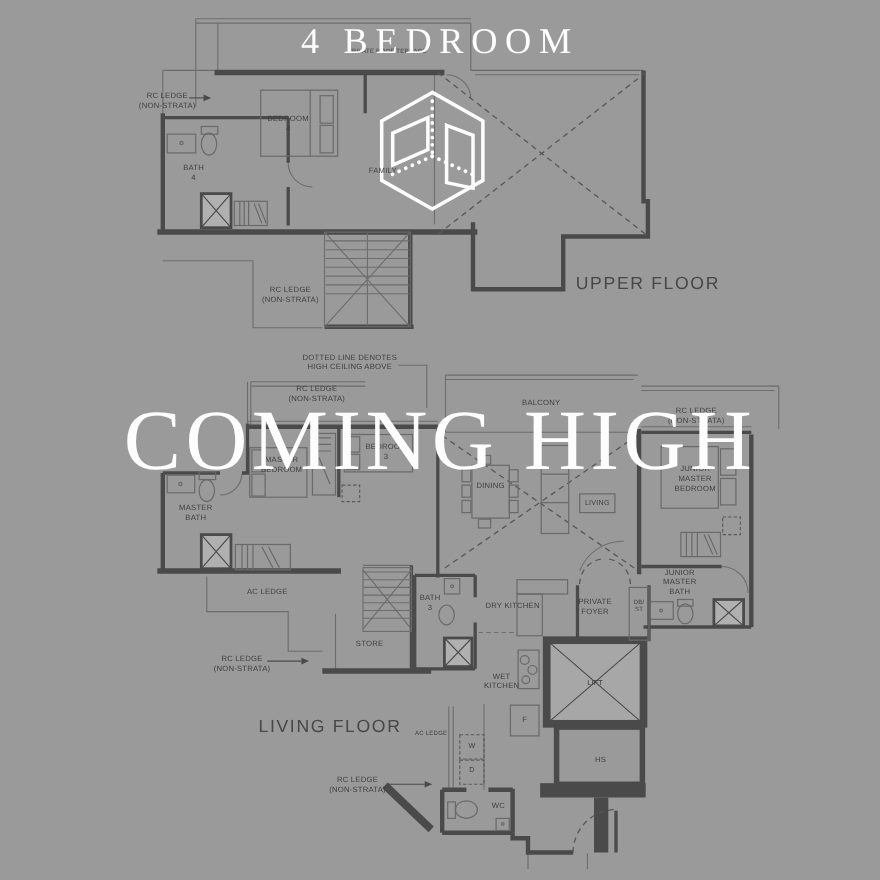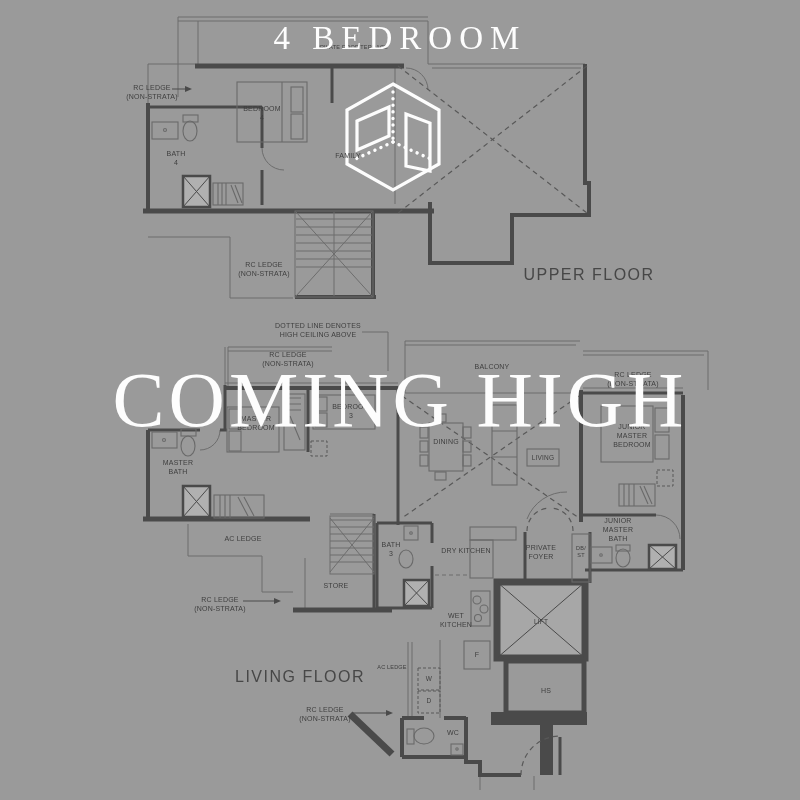--- a/index.html
+++ b/index.html
@@ -22,21 +22,21 @@
   .dashrect{stroke:#585858;stroke-width:1;stroke-dasharray:3 2;fill:none;}
   .arrowline{stroke:var(--wall);stroke-width:1;fill:none;}
   .ahead{fill:var(--wall);stroke:none;}
   .logo{stroke:var(--overlay);stroke-width:3.2;fill:none;stroke-linejoin:miter;}
   .logodot{stroke:var(--overlay);stroke-width:3.4;fill:none;stroke-dasharray:0.1 6.5;stroke-linecap:round;}
   .lbl{position:absolute;transform:translate(-50%,-50%);font-size:7px;line-height:1.3;
     color:var(--label);letter-spacing:.2px;text-align:center;white-space:pre-line;}
   .lbl.tiny{font-size:5.5px;}
   .lbl.small{font-size:6.5px;}
   .floor-lbl{position:absolute;transform:translate(-50%,-50%);font-size:16px;
-    letter-spacing:1.5px;color:#474747;white-space:nowrap;margin-top:16px;}
+    letter-spacing:1.5px;color:#474747;white-space:nowrap;}
   .hero-title{position:absolute;top:20px;left:0;right:0;text-align:center;
     font-family:"Liberation Serif",serif;font-size:33px;letter-spacing:7px;
     color:var(--overlay);font-weight:400;}
   .watermark{position:absolute;top:355px;left:0;right:0;text-align:center;
     font-family:"Liberation Serif",serif;font-size:78px;letter-spacing:4px;
     color:var(--overlay);font-weight:400;white-space:nowrap;}
 </style>
 </head>
 <body>
 

